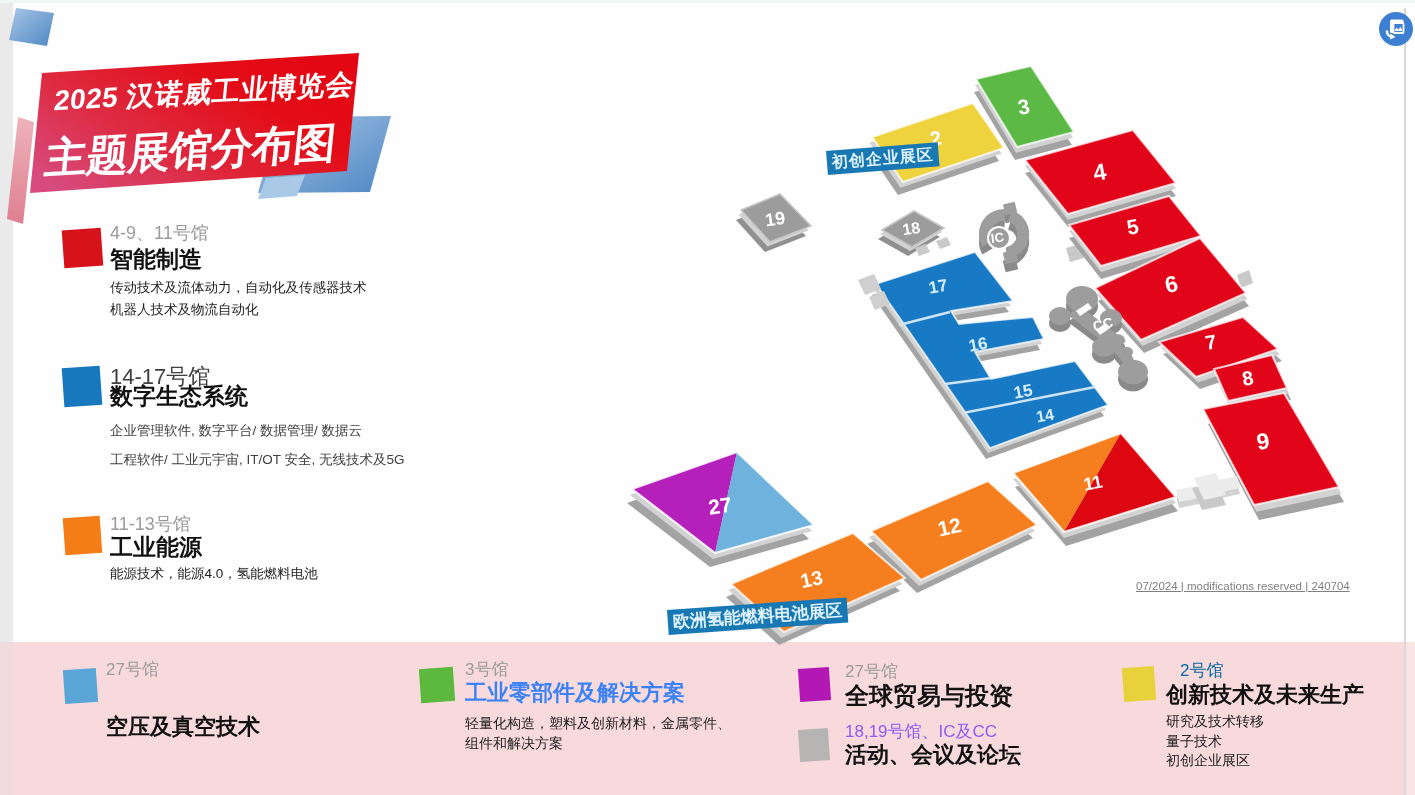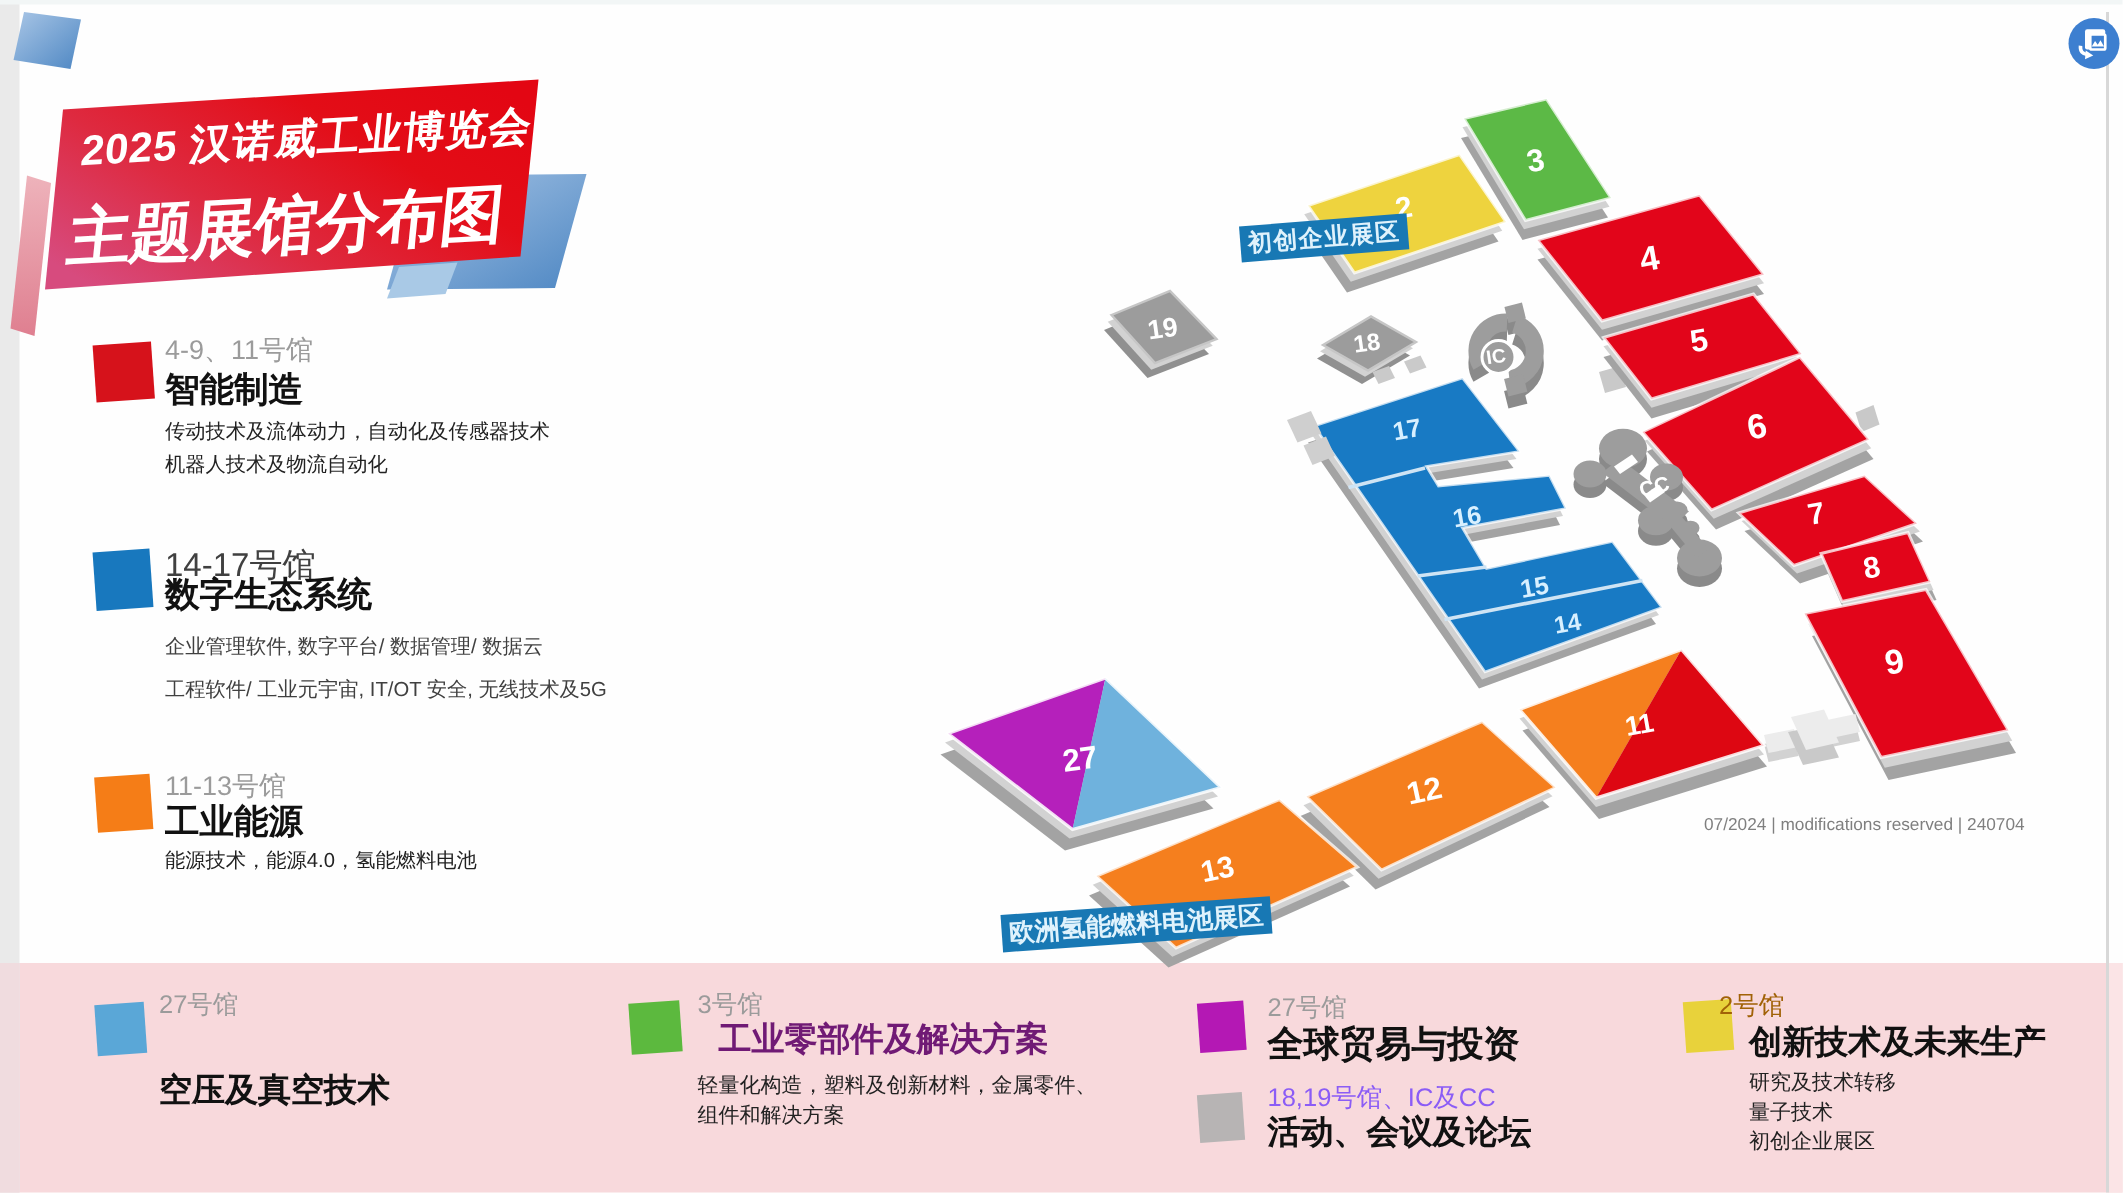--- a/index.html
+++ b/index.html
@@ -176,40 +176,40 @@
 <ellipse cx="1133" cy="372" rx="15" ry="12.3" fill="#9d9d9d"></ellipse>
 <polygon points="1068,315 1080,306 1126,341 1114,350" fill="#9d9d9d"></polygon>
 <polygon points="1112,349 1120,343 1139,366 1131,372" fill="#9d9d9d"></polygon>
 <polygon points="1076,311 1088,303 1092,308 1080,316" fill="#fff"></polygon>
 <polygon points="1096,330 1106,323 1110,328 1100,335" fill="#fff"></polygon>
 <text x="1104" y="329" transform="rotate(-14 1104 329)" text-anchor="middle" font-size="14" font-weight="700" fill="#fff" font-family="Liberation Sans, sans-serif">CC</text>
 </svg>
 
 <div class="abs" style="left:826px;top:151px;background:#1878b4;color:#dff2fc;font-size:16px;font-weight:700;padding:1.5px 5px;transform:rotate(-4.5deg);transform-origin:0 0;white-space:nowrap;letter-spacing:1px;">初创企业展区</div>
 <div class="abs" style="left:667px;top:610px;background:#1878b4;color:#dff2fc;font-size:17px;font-weight:700;padding:1px 5px;transform:rotate(-4deg);transform-origin:0 0;white-space:nowrap;">欧洲氢能燃料电池展区</div>
-<div class="abs" style="left:1136px;top:544px;font-size:11.5px;color:#7f7f7f;">07/2024 | modifications reserved | 240704</div>
+<div class="abs" style="left:1136px;top:580px;font-size:11.5px;color:#7f7f7f;text-decoration:underline;">07/2024 | modifications reserved | 240704</div>
 
 <div class="abs" style="left:64px;top:669px;width:33px;height:34px;background:#5aa7d7;transform:rotate(-4deg);"></div>
 <div class="abs" style="left:106px;top:658px;font-size:17px;color:#9b9b9b;">27号馆</div>
 <div class="abs" style="left:106px;top:678px;font-size:22px;font-weight:700;color:#111;margin-top:34px;">空压及真空技术</div>
 
 <div class="abs" style="left:420px;top:668px;width:34px;height:34px;background:#5cb93e;transform:rotate(-4deg);"></div>
 <div class="abs" style="left:465px;top:658px;font-size:17px;color:#9b9b9b;">3号馆</div>
-<div class="abs" style="left:465px;top:678px;font-size:22px;font-weight:700;color:#701a75;margin-left:14px;">工业零部件及解决方案</div>
+<div class="abs" style="left:465px;top:678px;font-size:22px;font-weight:700;color:#3b82f6;">工业零部件及解决方案</div>
 <div class="abs" style="left:465px;top:713px;font-size:14px;color:#222;line-height:20px;">轻量化构造，塑料及创新材料，金属零件、<br>组件和解决方案</div>
 
 <div class="abs" style="left:799px;top:668px;width:31px;height:33px;background:#b418b4;transform:rotate(-4deg);"></div>
 <div class="abs" style="left:845px;top:660px;font-size:17px;color:#9b9b9b;">27号馆</div>
 <div class="abs" style="left:845px;top:680px;font-size:24px;font-weight:700;color:#111;">全球贸易与投资</div>
 <div class="abs" style="left:799px;top:729px;width:30px;height:32px;background:#b7b4b4;transform:rotate(-4deg);"></div>
 <div class="abs" style="left:845px;top:720px;font-size:17px;color:#8b5cf6;">18,19号馆、IC及CC</div>
 <div class="abs" style="left:845px;top:740px;font-size:22px;font-weight:700;color:#111;">活动、会议及论坛</div>
 
 <div class="abs" style="left:1123px;top:667px;width:32px;height:34px;background:#e8d23b;transform:rotate(-4deg);"></div>
-<div class="abs" style="left:1146px;top:659px;font-size:17px;color:#a16207;">2号馆</div>
+<div class="abs" style="left:1180px;top:659px;font-size:17px;color:#0369a1;">2号馆</div>
 <div class="abs" style="left:1166px;top:680px;font-size:22px;font-weight:700;color:#111;">创新技术及未来生产</div>
 <div class="abs" style="left:1166px;top:712px;font-size:14px;color:#222;line-height:19.5px;">研究及技术转移<br>量子技术<br>初创企业展区</div>
 
 <div class="abs" style="left:1379px;top:12px;width:34px;height:34px;border-radius:50%;background:#3d7fd0;"></div>
 <svg class="abs" style="left:1379px;top:12px;" width="34" height="34" viewBox="0 0 34 34">
   <rect x="11" y="7.5" width="13.5" height="13.5" rx="1.5" fill="#fff"></rect>
   <rect x="14.5" y="11" width="10" height="10" rx="1" fill="#3d7fd0" stroke="#fff" stroke-width="1.8"></rect>
   <path d="M15.5 19 l2.2-3.6 1.8 2.4 1.8-3 2.4 4.2 z" fill="#fff"></path>
   <path d="M8 18.5 q-0.5 5.5 5 6" fill="none" stroke="#fff" stroke-width="2.4"></path>
   <path d="M11 27.5 l5.5-2.5 -5 -3.4 z" fill="#fff"></path>

